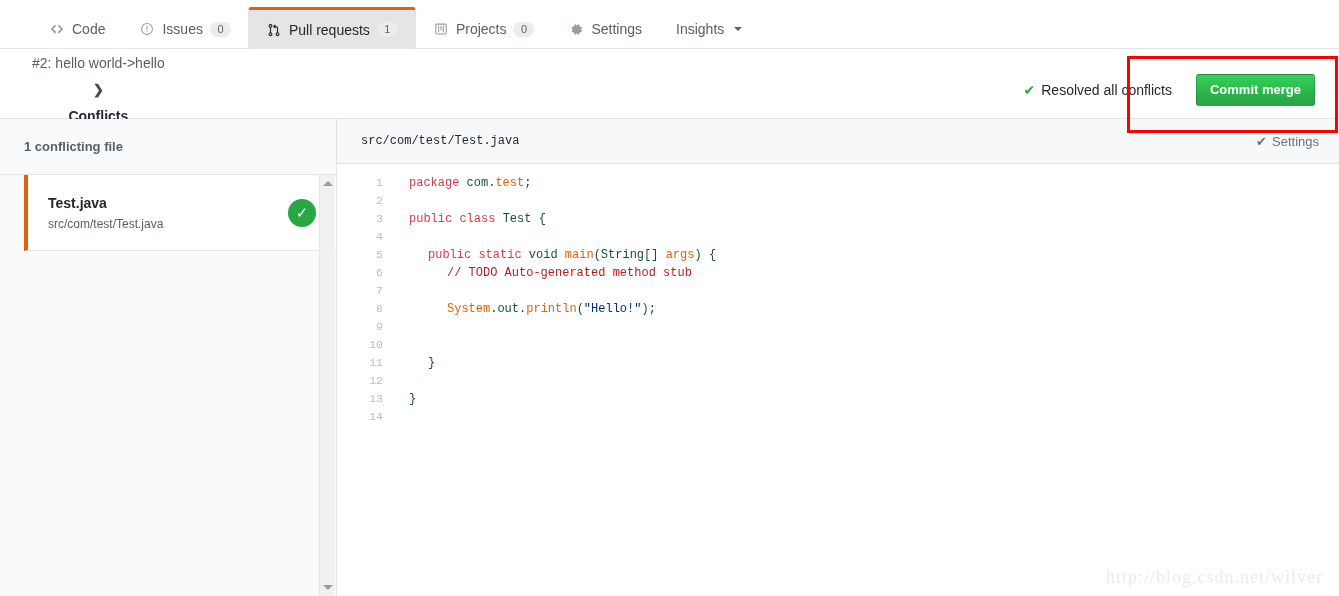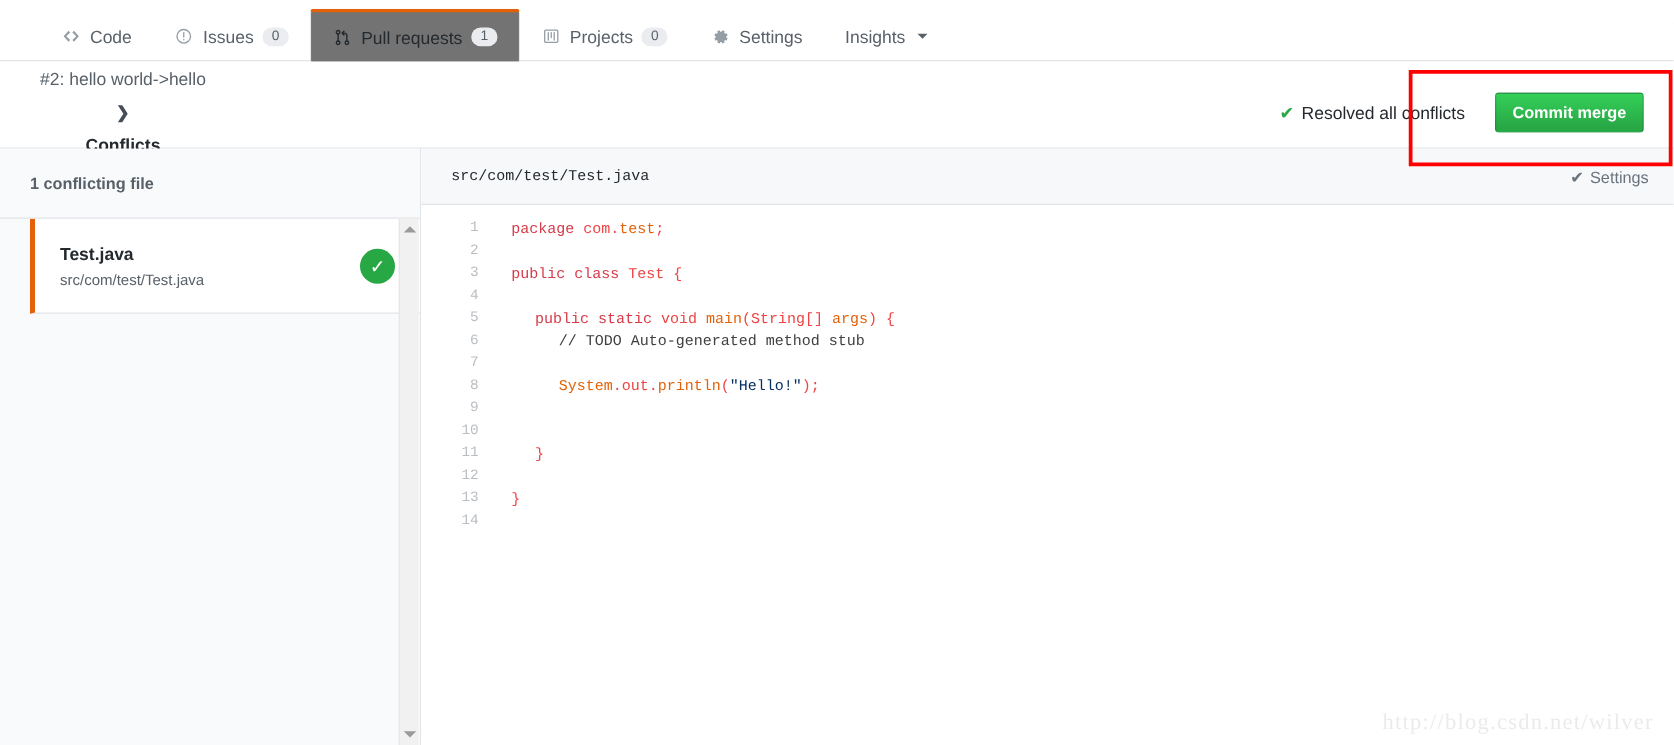--- a/index.html
+++ b/index.html
@@ -68,21 +68,21 @@
     color: #586069;
     font-size: 14px;
     line-height: 1;
     cursor: pointer;
     border-top: 3px solid transparent;
     position: relative;
   }
   .nav-item.active {
     color: #24292e;
     font-weight: normal;
-    background: #737373;
+    background: #e5e5e5;
     border: 1px solid #e1e4e8;
     border-top: 3px solid #e36209;
     border-bottom: 1px solid #fff;
     margin-bottom: -1px;
     border-radius: 3px 3px 0 0;
     z-index: 3;
   }
   .nav-icon {
     display: inline-flex;
     width: 16px;
@@ -317,22 +317,22 @@
     font-size: 11.5px;
   }
   td.src {
     padding-left: 26px;
     color: #24292e;
     white-space: pre;
   }
   .k  { color: #d73a49; }   
   .t  { color: #e36209; }   
   .s  { color: #032f62; }   
-  .c  { color: #404040; }   
-  .p  { color: #ef4444; }   
+  .c  { color: #b91c1c; }   
+  .p  { color: #14532d; }   
 
   
   .annot-box {
     position: absolute;
     left: 1127px;
     top: 56px;
     width: 211px;
     height: 77px;
     border: 3px solid #fe0000;
     box-sizing: border-box;

